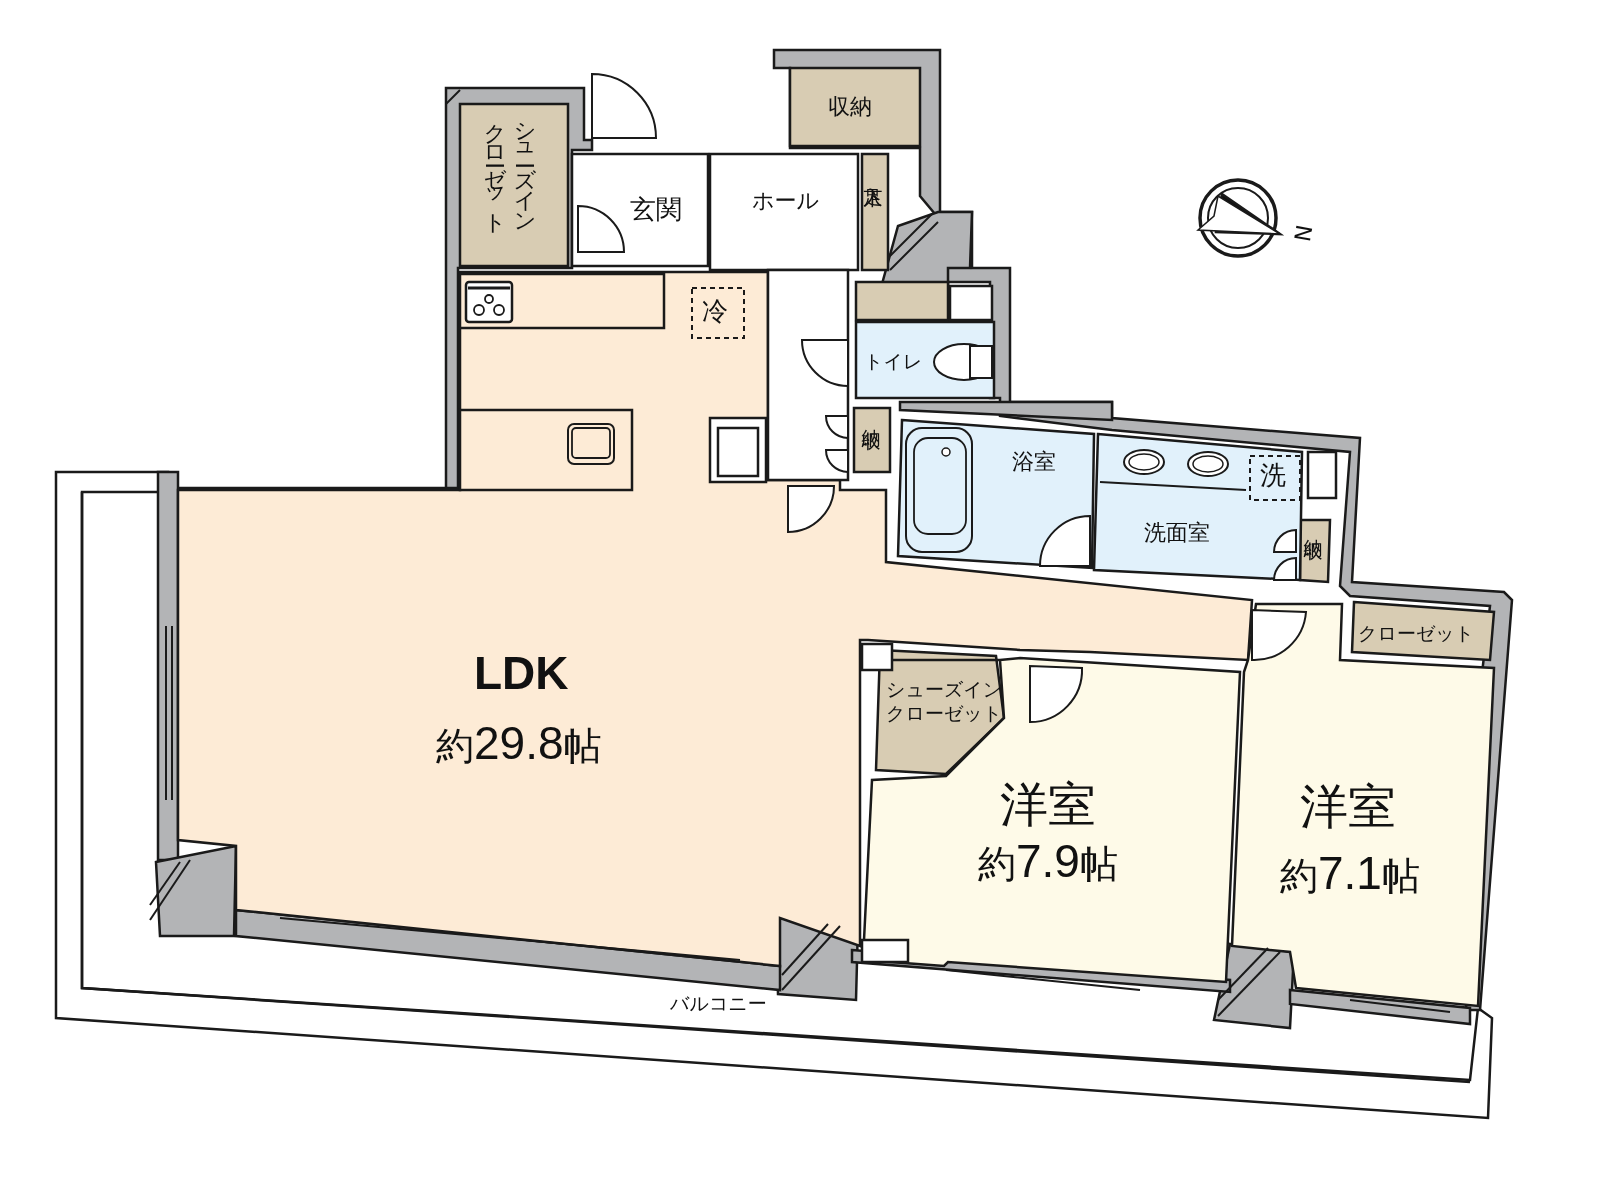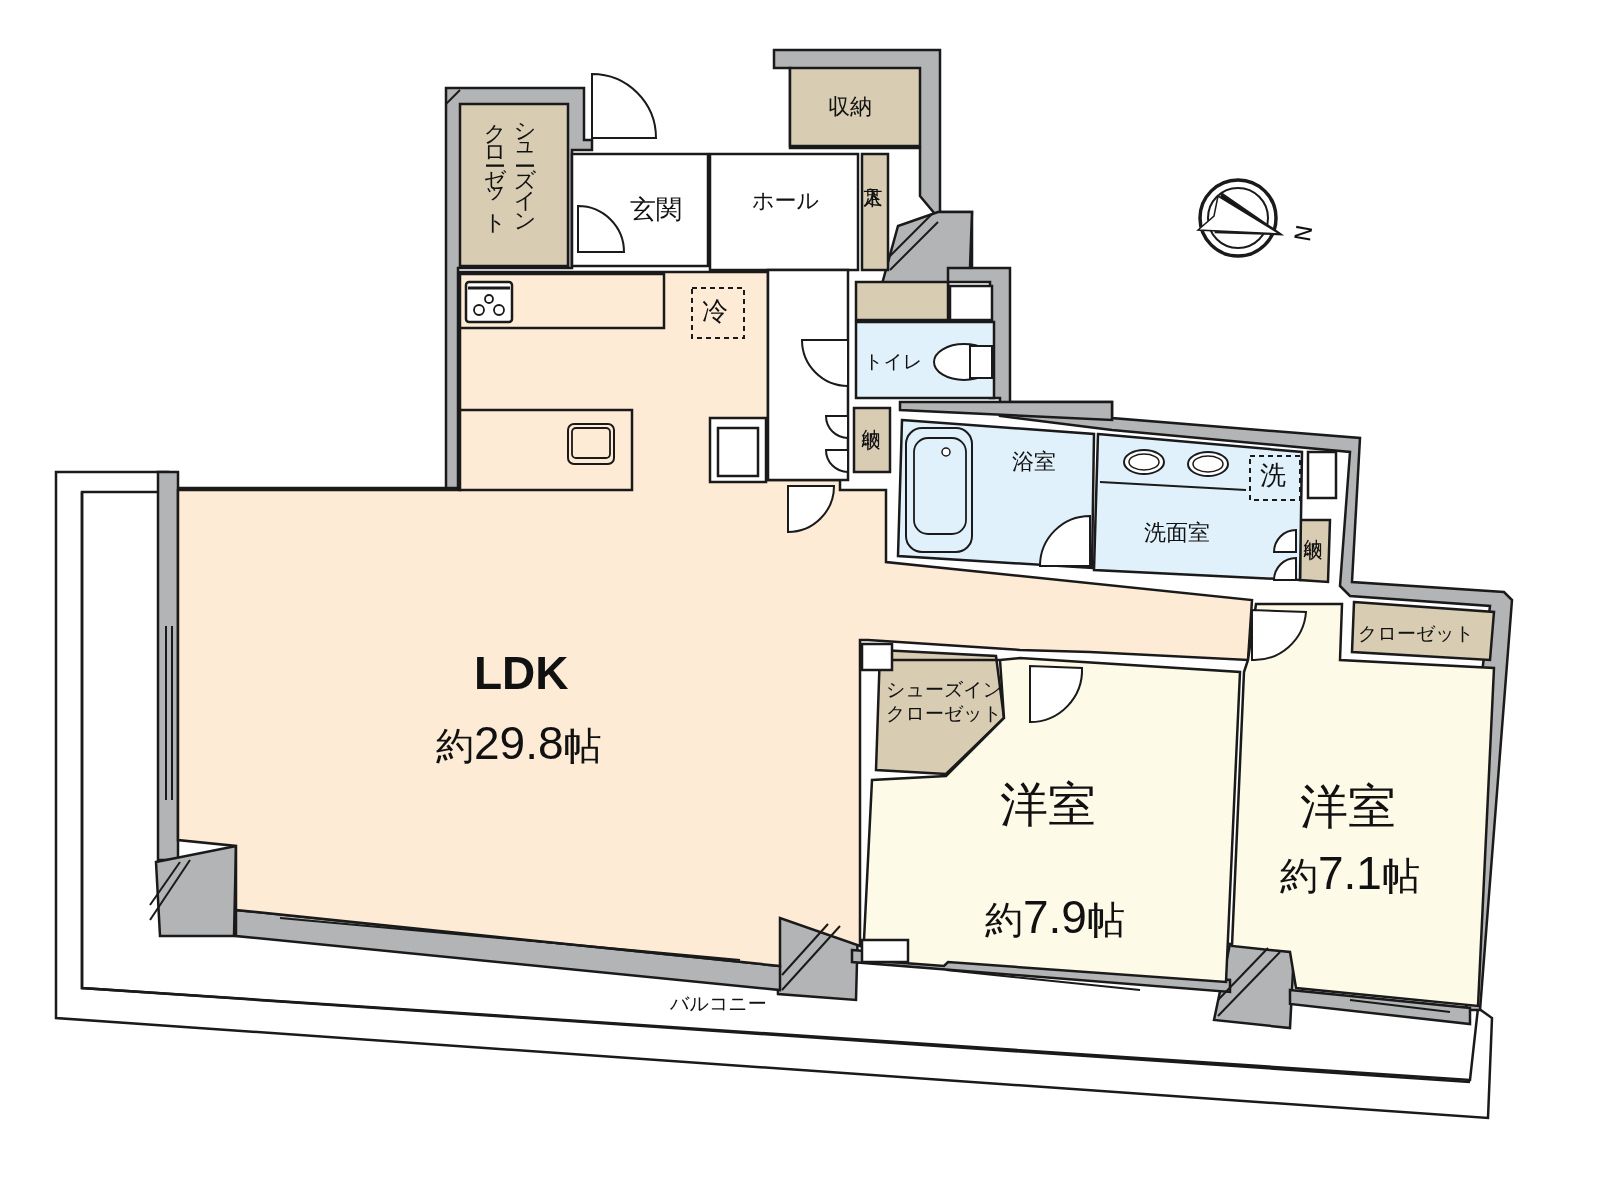--- a/index.html
+++ b/index.html
@@ -172,21 +172,21 @@
 <div class="lbl xs" style="left:1358px; top:624px;">クローゼット</div>
 <div class="lbl xs" style="left:886px; top:680px;">シューズイン</div>
 <div class="lbl xs" style="left:886px; top:704px;">クローゼット</div>
 
 <div class="lbl ldk" style="left:474px; top:650px;">LDK</div>
 <div class="lbl area" style="left:436px; top:720px;">
   <span>約</span><span class="num">29.8</span><span>帖</span>
 </div>
 
 <div class="lbl big" style="left:1000px; top:780px;">洋室</div>
-<div class="lbl area" style="left:978px; top:894px;margin-left:7px;">
+<div class="lbl area" style="left:978px; top:838px;">
   <span>約</span><span class="num">7.9</span><span>帖</span>
 </div>
 
 <div class="lbl big" style="left:1300px; top:782px;">洋室</div>
 <div class="lbl area" style="left:1280px; top:850px;">
   <span>約</span><span class="num">7.1</span><span>帖</span>
 </div>
 
 <div class="lbl xs" style="left:654px; top:994px;margin-left:16px;">バルコニー</div>
 <div class="lbl sm" style="left:1294px; top:222px; transform: rotate(100deg);">N</div>

